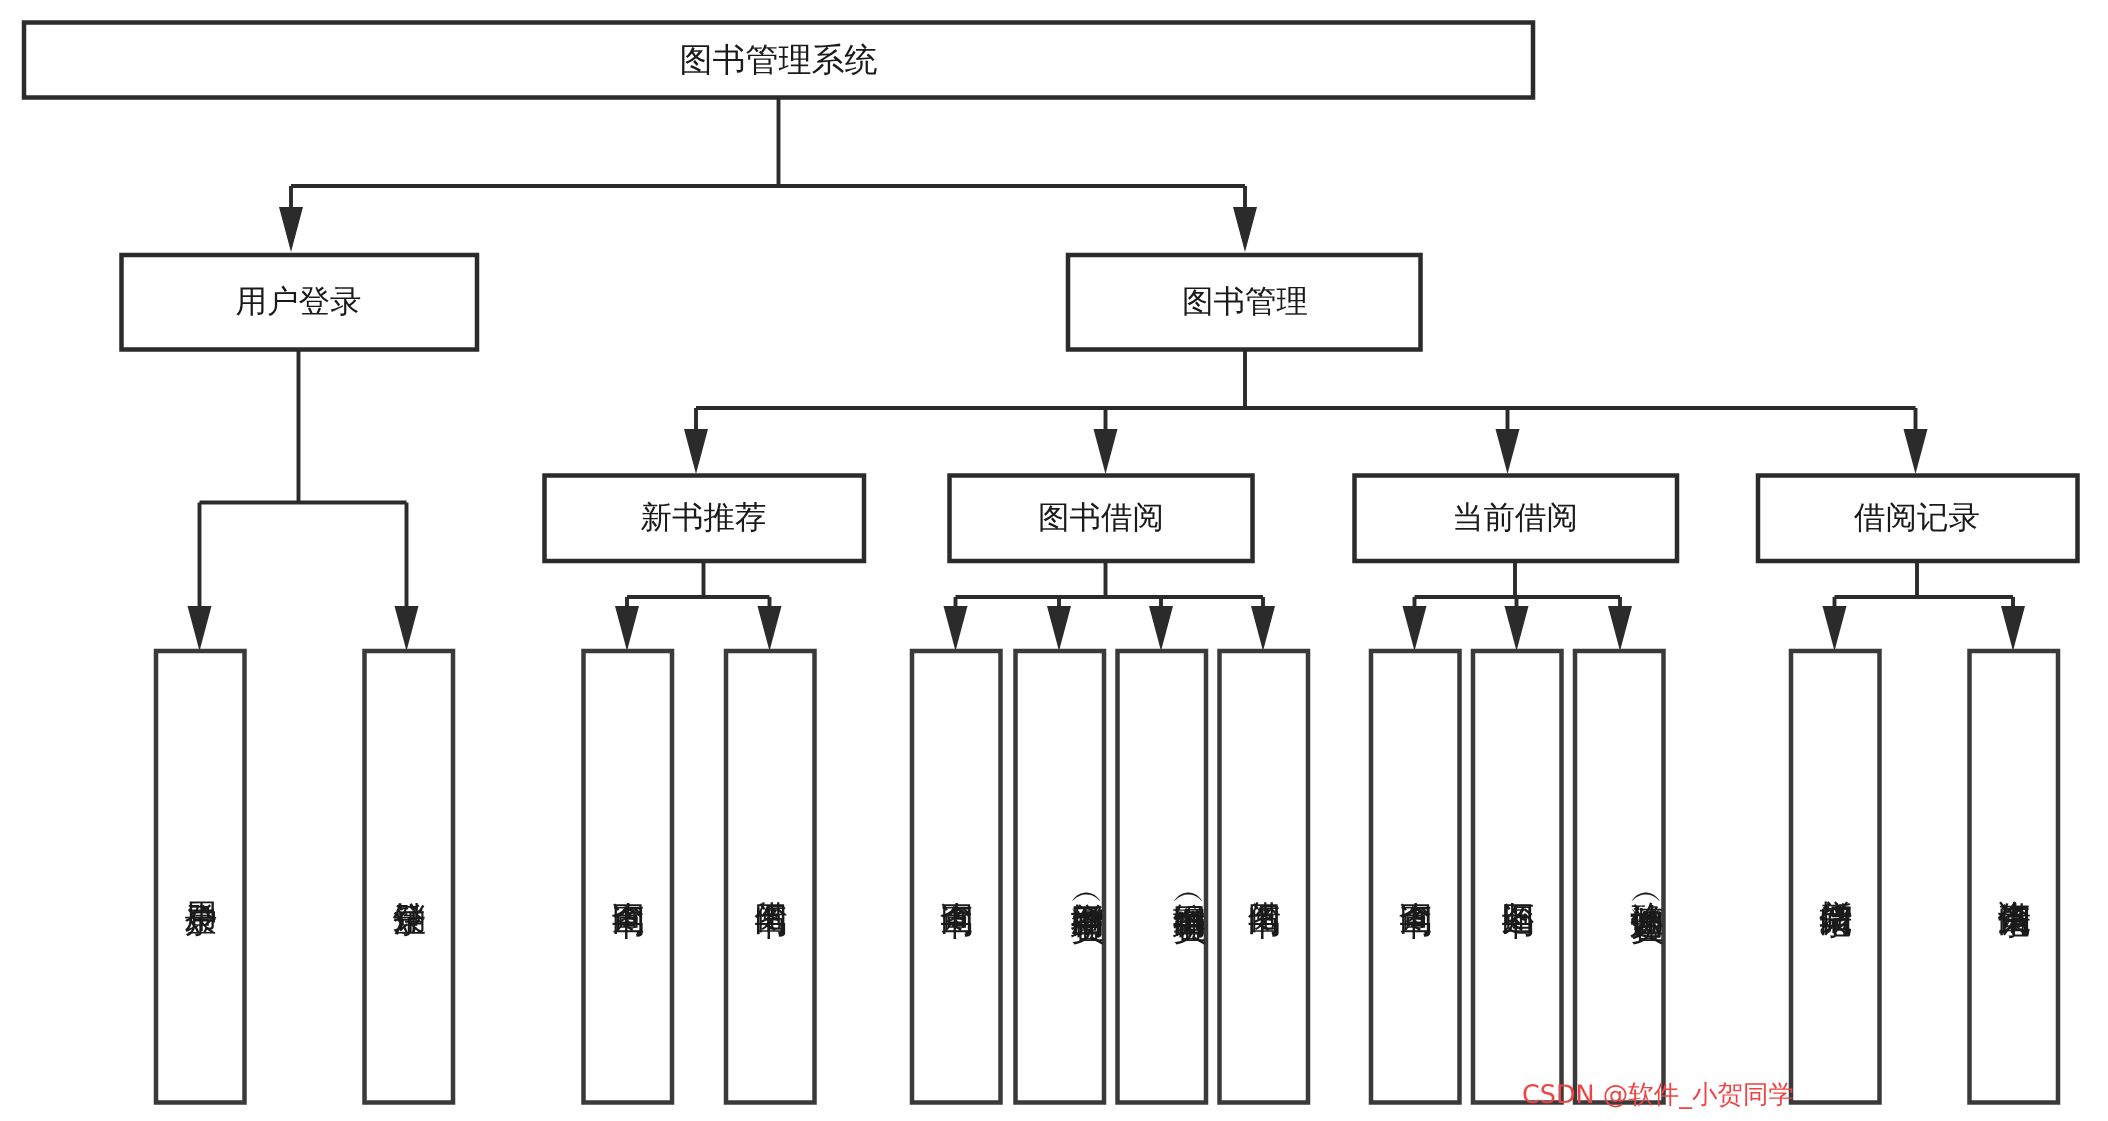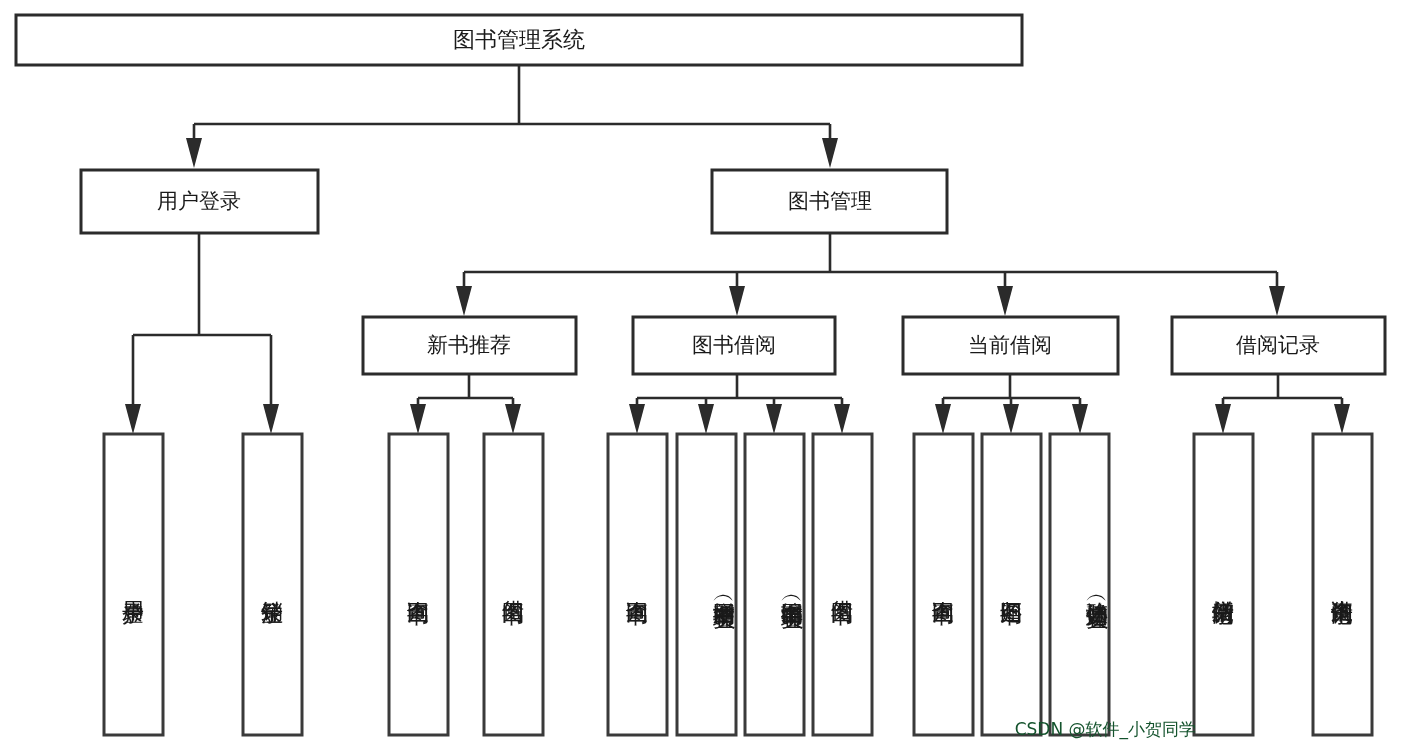--- a/index.html
+++ b/index.html
@@ -74,21 +74,21 @@
     justify-content: center;
     white-space: nowrap;
     pointer-events: none;
   }
   #watermark {
     position: absolute;
     right: 8px;
     bottom: 6px;
     font-family: "DejaVu Sans", "Liberation Sans", sans-serif;
     font-size: 17px;
-    color: #14532d;
+    color: #ef4444;
     white-space: nowrap;
     pointer-events: none;
   }
 </style>
 </head>
 <body>
 
 <div id="diagram-root">
 
   <svg id="flow" viewBox="0 0 1405 747">

